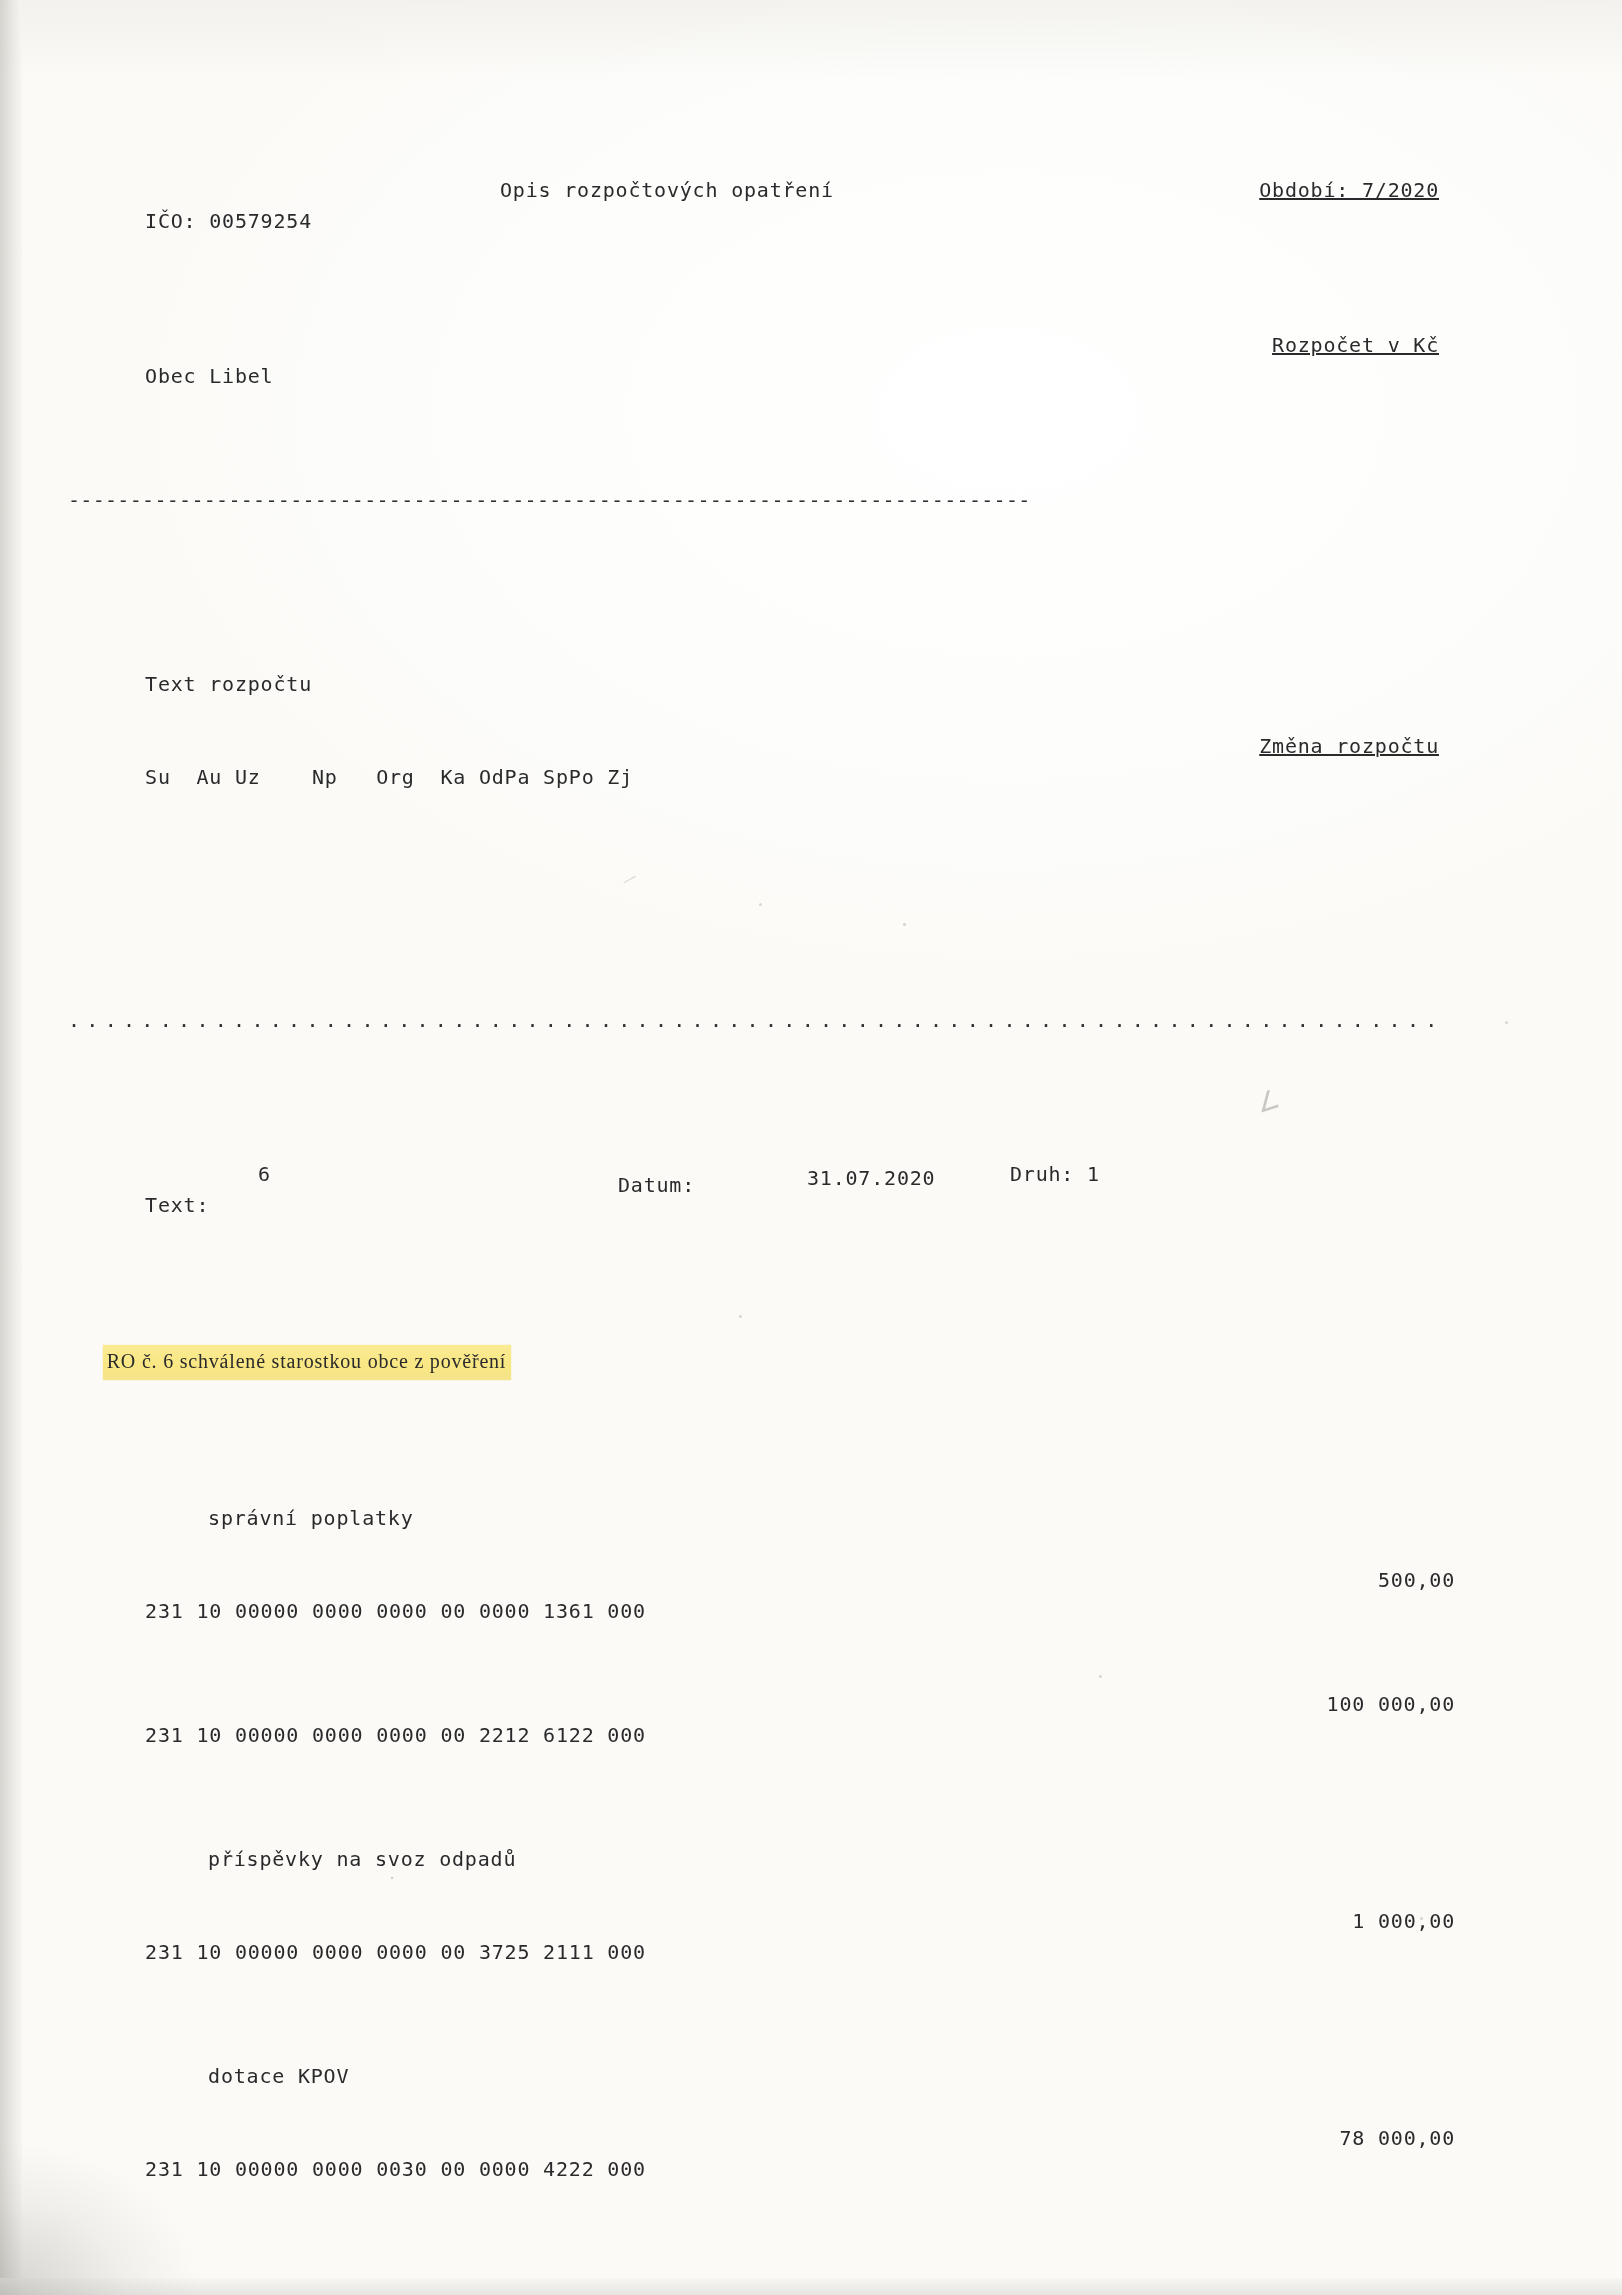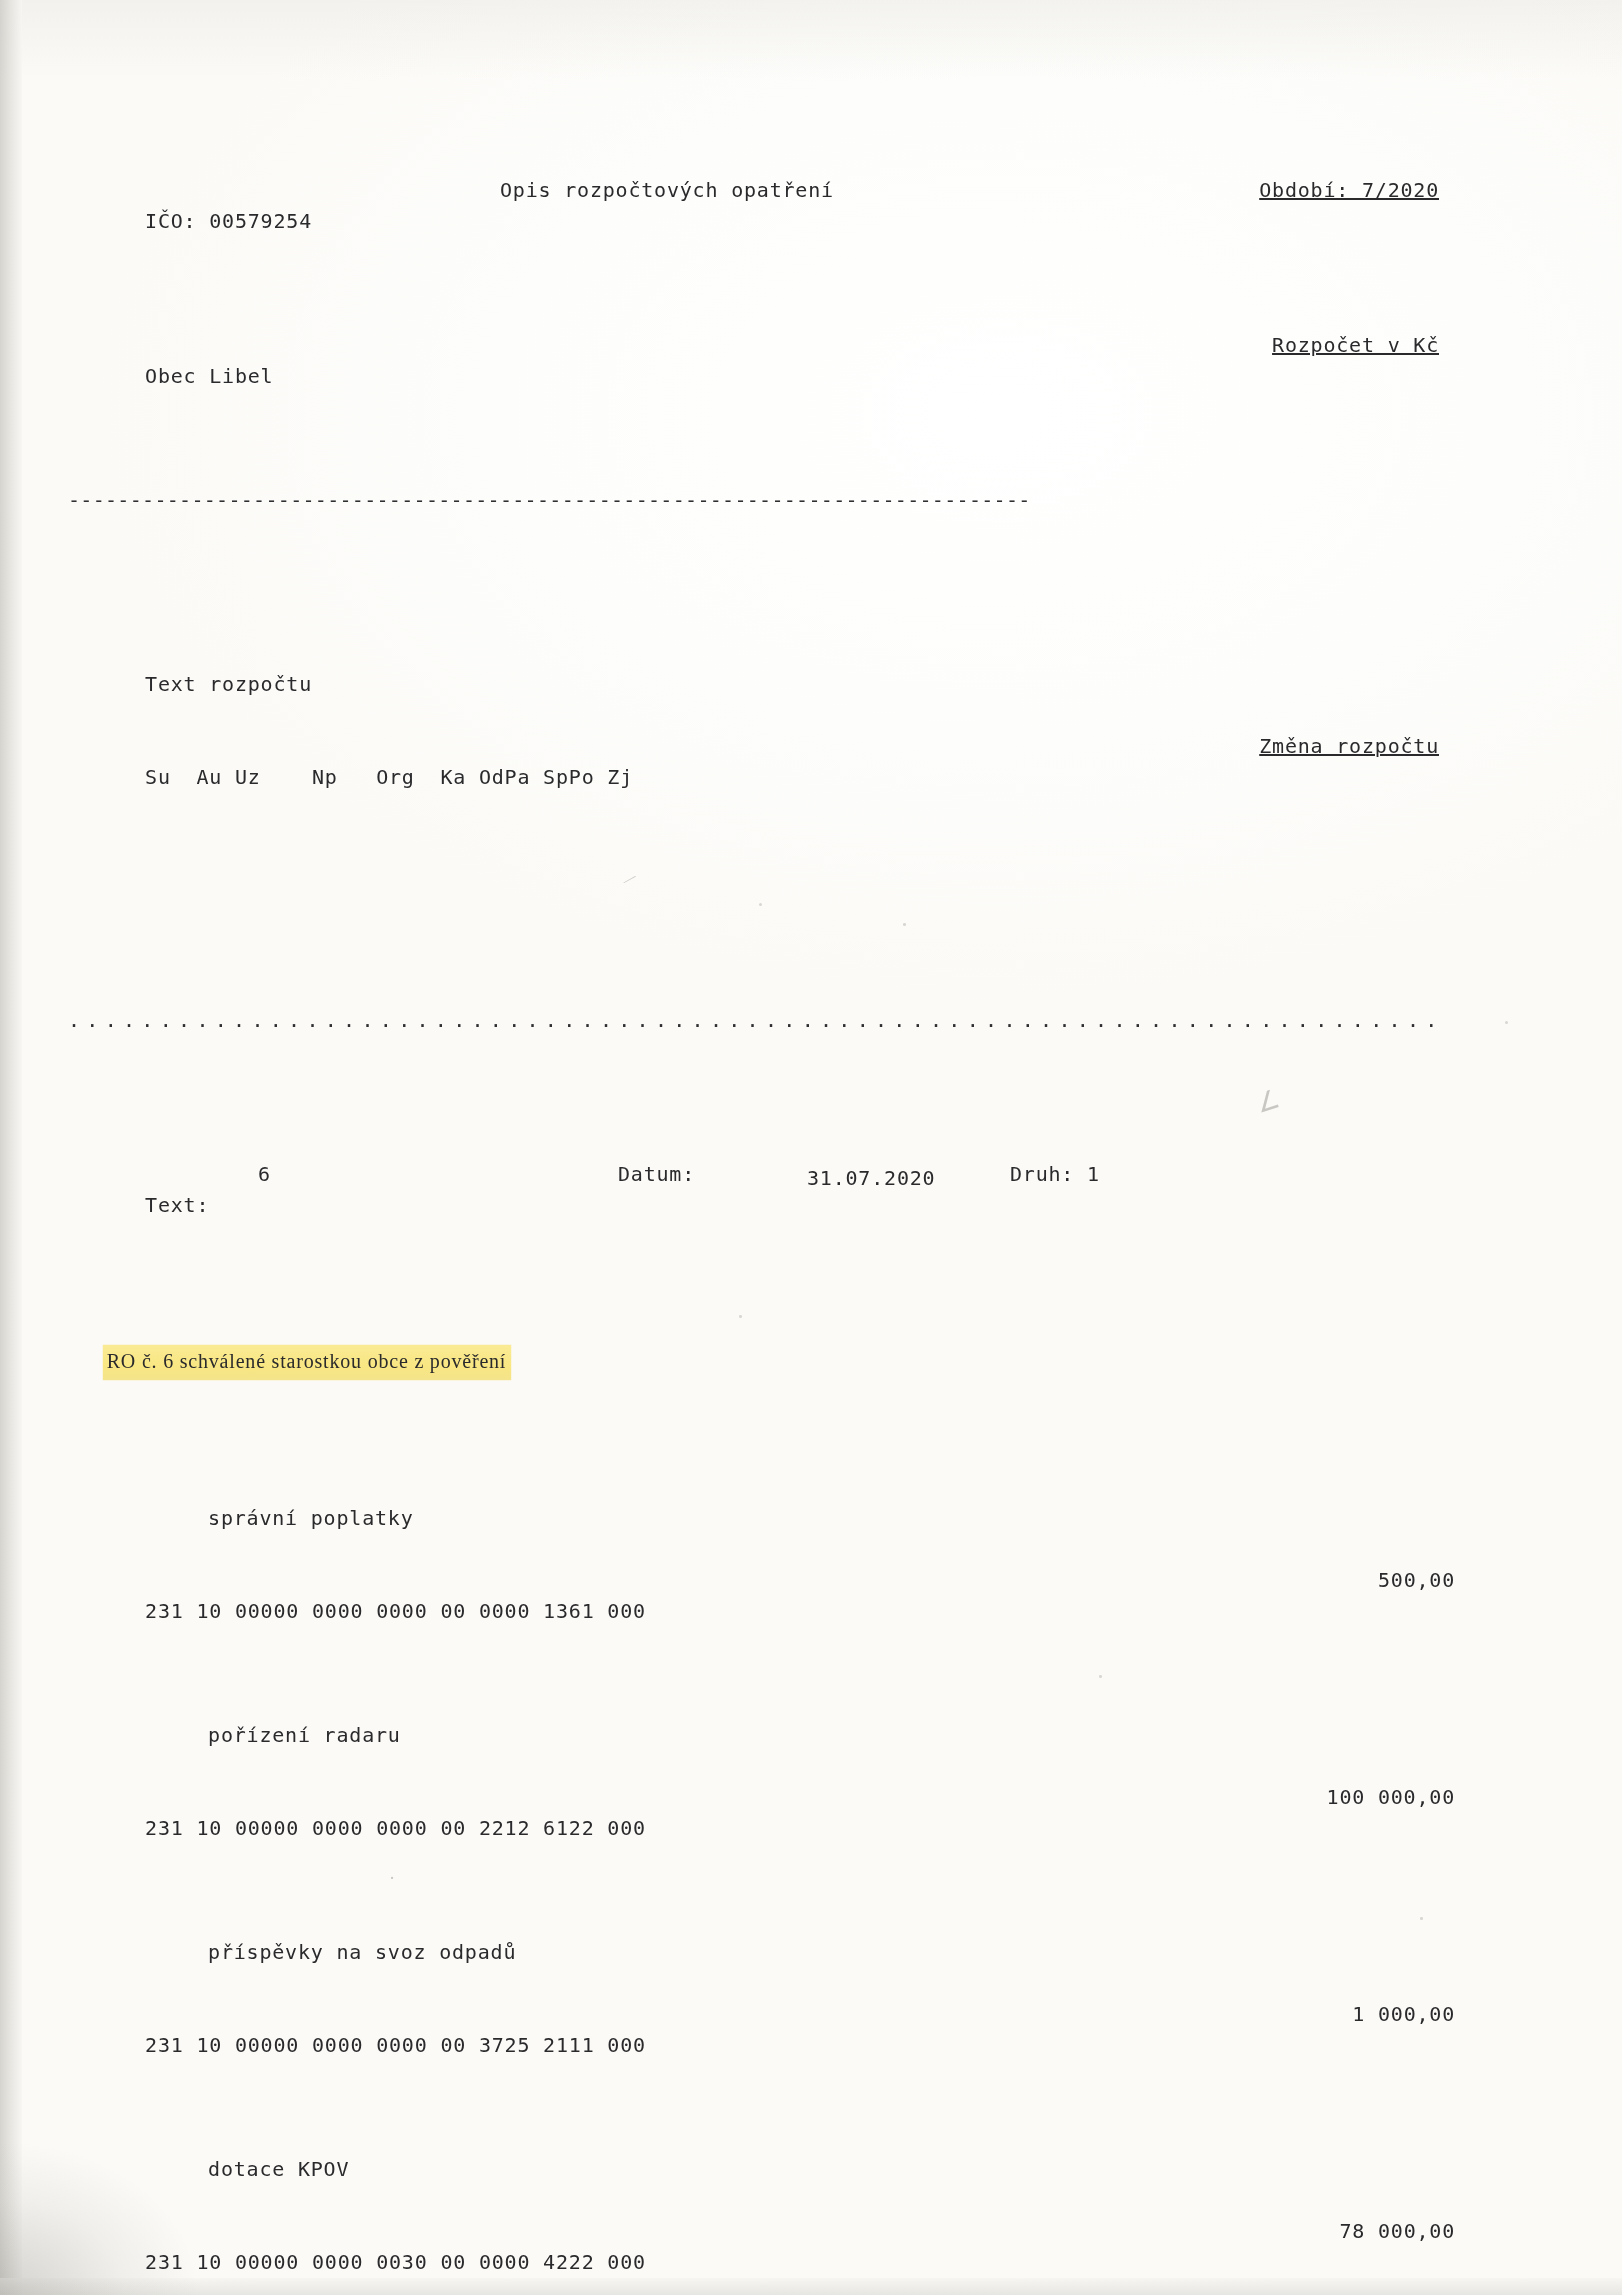--- a/index.html
+++ b/index.html
@@ -181,42 +181,39 @@
 
     <div class="spacer-md"></div>
 
     
     <div class="dotline">...........................................................................</div>
 
     
     <div class="row">
       <span>Text:</span>
       <span style="position:absolute; left:190px; top:0;">6</span>
-      <span style="position:absolute; left:550px; top:0;text-align:center;">Datum:</span>
+      <span style="position:absolute; left:550px; top:11px;text-align:center;">Datum:</span>
       <span style="position:absolute; left:739px; top:4px;">31.07.2020</span>
       <span style="position:absolute; left:942px; top:0;">Druh: 1</span>
     </div>
 
     
     <div class="row tall">
       <span class="highlight">RO č. 6 schválené starostkou obce z pověření</span>
     </div>
 
     
     <div class="row indent1">
       <span>správní poplatky</span>
     </div>
     <div class="row">
       <span>231 10 00000 0000 0000 00 0000 1361 000</span>
       <span class="col-right">500,00</span>
     </div>
 
-    <div class="row indent1">
-      <span>pořízení radaru</span>
-    </div>
     <div class="row">
       <span>231 10 00000 0000 0000 00 2212 6122 000</span>
       <span class="col-right">100 000,00</span>
     </div>
 
     <div class="row indent1">
       <span>příspěvky na svoz odpadů</span>
     </div>
     <div class="row">
       <span>231 10 00000 0000 0000 00 3725 2111 000</span>

